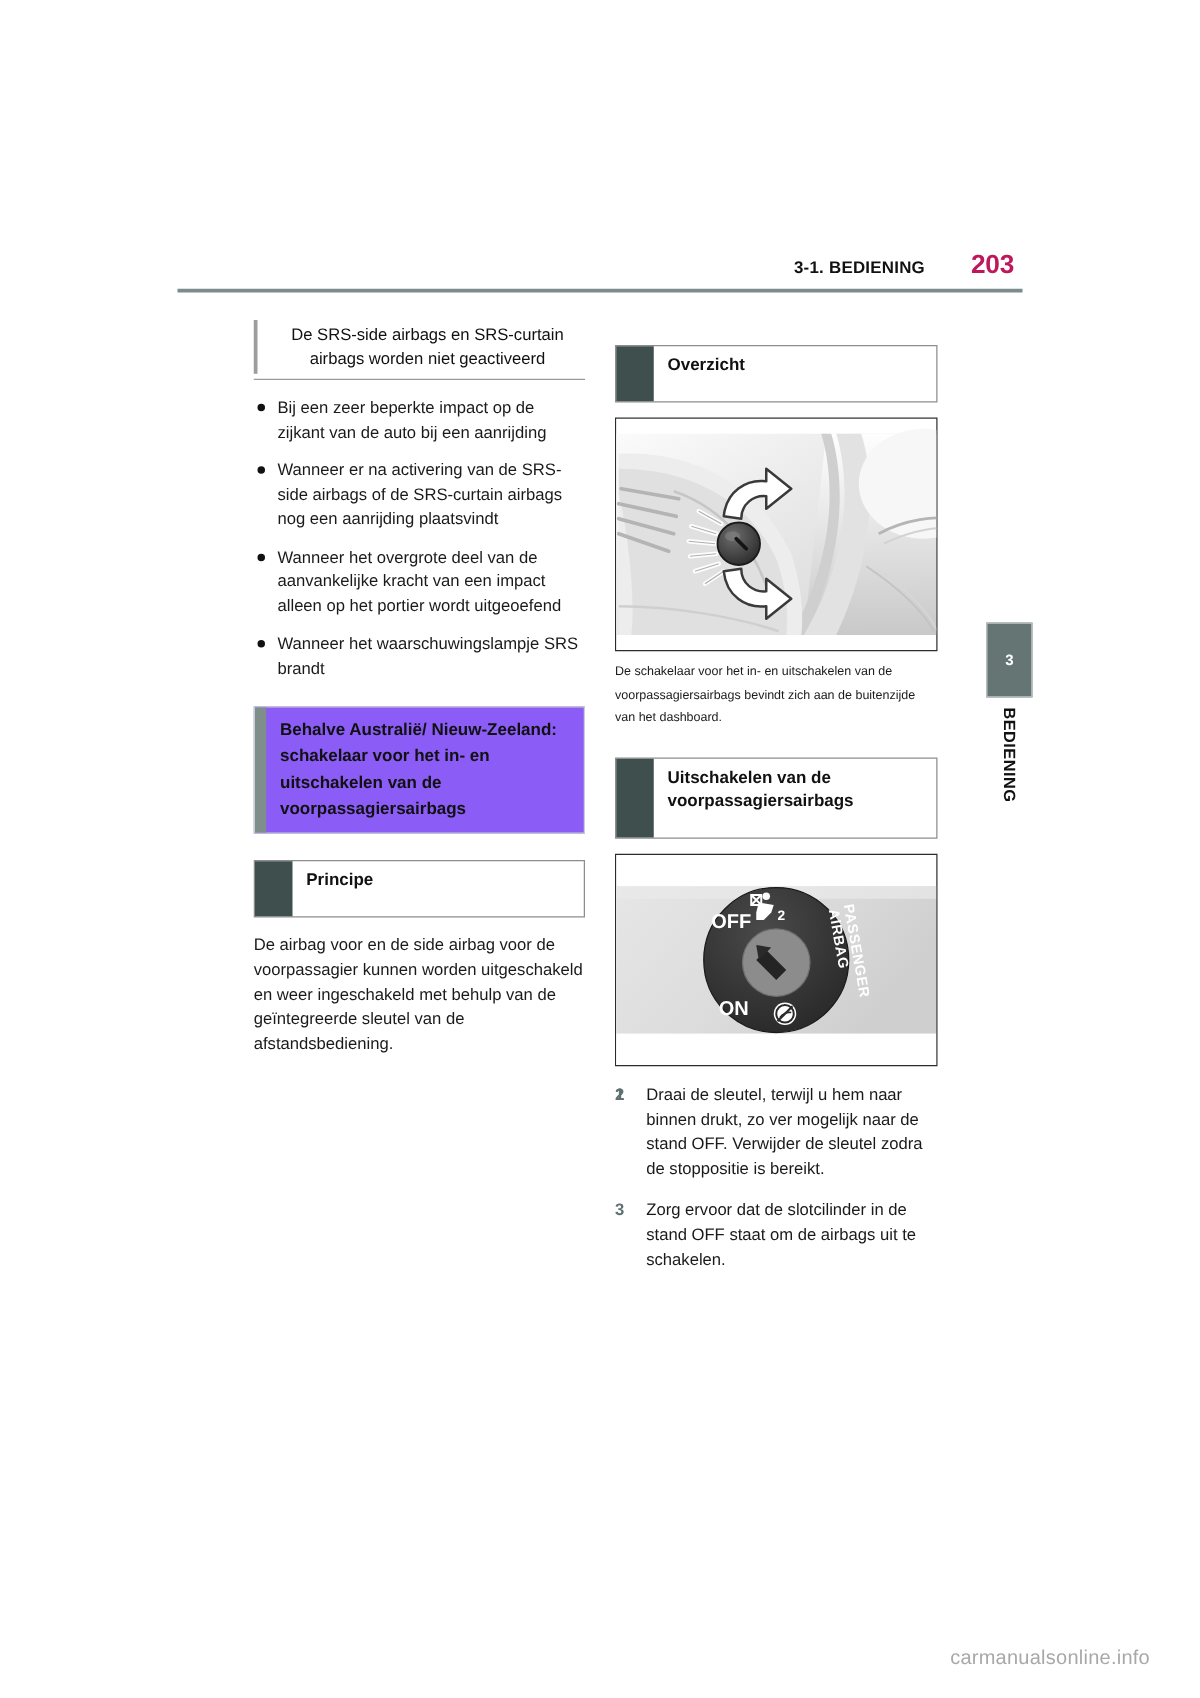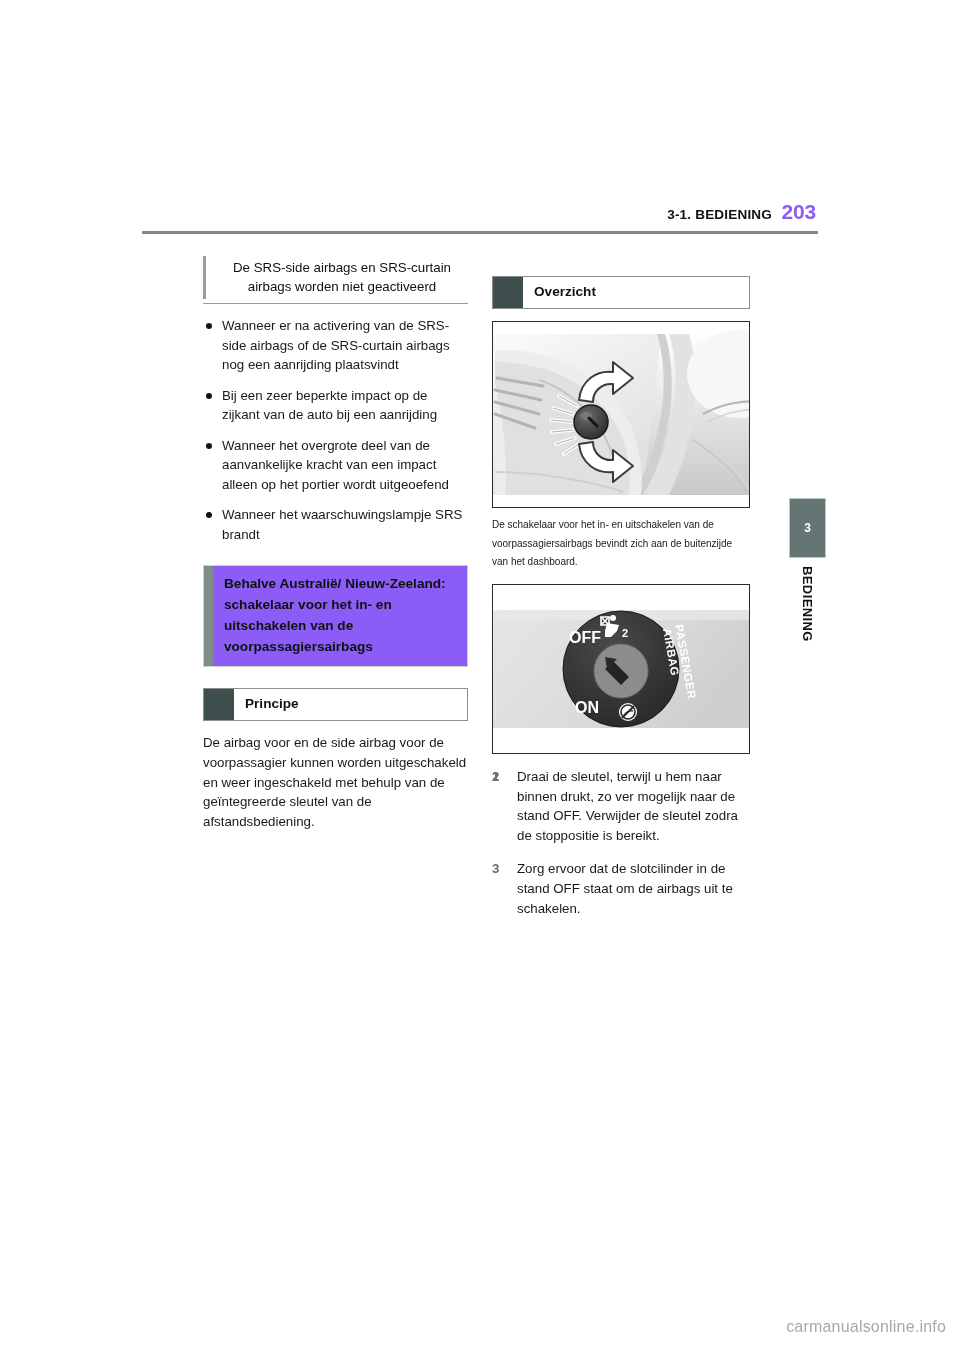--- a/index.html
+++ b/index.html
@@ -11,28 +11,28 @@
     color:#1a1a1a;
     overflow:hidden;
   }
 
   
   #header {
     position:absolute; left:142px; top:200px; width:676px; height:42px;
   }
   #header-inner {
     display:flex; align-items:baseline; justify-content:flex-end;
-    gap:0; padding-right:2px; height:26px;
+    gap:32px; padding-right:2px; height:26px;
   }
   #chapter-label {
     font-size:13.5px; font-weight:bold; letter-spacing:.2px; color:#111;
   }
   #page-number {
-    font-size:21px; font-weight:bold; color:#8b5cf6; letter-spacing:-.2px;
-    min-width:44px; text-align:right;
+    font-size:21px; font-weight:bold; color:#be185d; letter-spacing:-.2px;
+    min-width:44px; text-align:center;
   }
   #header-rule {
     position:absolute; left:0; bottom:8px; width:676px; height:3px;
     background:#7c8c8c;
   }
 
   
   #col-left  { position:absolute; left:203px; top:255px; width:265px; }
   #col-right { position:absolute; left:492px; top:255px; width:258px; }
 
@@ -70,21 +70,21 @@
   }
   .gray-heading::before {
     content:""; position:absolute; left:0; top:0; bottom:0; width:9px;
     background:#7f8d8b;
   }
 
   
   .sec-heading {
     margin-top:21px; border:1px solid #8d8d8d; background:#fff;
     position:relative; min-height:26px;
-    padding:5px 8px 7px 41px;
+    padding:5px 8px 20px 41px;
     font-size:13.6px; font-weight:bold; line-height:19px; color:#111;
   }
   .sec-heading::before {
     content:""; position:absolute; left:0; top:0; bottom:0; width:30px;
     background:#3f4f4e;
   }
 
   p.body { margin:12px 0 0 0; font-size:13.3px; line-height:19.8px; }
   p.caption { margin:8px 0 0 0; font-size:10px; line-height:18.6px; }
 
@@ -115,42 +115,42 @@
     display:flex; align-items:flex-start; justify-content:center;
   }
   #edge-label span {
     writing-mode:vertical-rl; text-orientation:mixed;
     font-size:13px; font-weight:bold; letter-spacing:.4px; color:#111;
   }
 
   
   #footer {
     position:absolute; left:0; top:1318px; width:960px;
-    text-align:right; padding-right:14px;
+    text-align:right; padding-right:40px;
     font-size:16px; color:#a8a8a8; letter-spacing:.2px;
   }
 </style>
 </head>
 <body>
 
 <div id="header">
   <div id="header-inner">
     <div id="chapter-label">3-1. BEDIENING</div>
     <div id="page-number">203</div>
   </div>
   <div id="header-rule"></div>
 </div>
 
 <div id="col-left">
 
   <div class="title-box">De SRS-side airbags en SRS-curtain airbags worden niet geactiveerd</div>
 
   <ul class="bullets">
+    <li>Bij een zeer beperkte impact op de zijkant van de auto bij een aanrijding</li>
     <li>Wanneer er na activering van de SRS-side airbags of de SRS-curtain airbags nog een aanrijding plaatsvindt</li>
-    <li>Bij een zeer beperkte impact op de zijkant van de auto bij een aanrijding</li>
     <li>Wanneer het overgrote deel van de aanvankelijke kracht van een impact alleen op het portier wordt uitgeoefend</li>
     <li>Wanneer het waarschuwingslampje SRS brandt</li>
   </ul>
 
   <div class="gray-heading">Behalve Australië/ Nieuw-Zeeland: schakelaar voor het in- en uitschakelen van de voorpassagiersairbags</div>
 
   <div class="sec-heading">Principe</div>
 
   <p class="body">De airbag voor en de side airbag voor de voorpassagier kunnen worden uitgeschakeld en weer ingeschakeld met behulp van de geïntegreerde sleutel van de afstandsbediening.</p>
 </div>
@@ -232,20 +232,21 @@
 
       <path d="M86 122 C88 142 104 152 120 150 L120 160 L140 144 L120 128 L120 138
                C110 139 100 132 100 120 Z" fill="#ffffff" stroke="#3a3a3a" stroke-width="2" stroke-linejoin="round"></path>
 
       <rect x="0" y="0" width="256" height="185" fill="none"></rect>
     </svg>
   </div>
 
   <p class="caption">De schakelaar voor het in- en uitschakelen van de voorpassagiersairbags bevindt zich aan de buitenzijde van het dashboard.</p>
 
+  <div class="sec-heading">Uitschakelen van de voorpassagiersairbags</div>
 
   <div class="figure">
     <svg viewBox="0 0 256 168" xmlns="http://www.w3.org/2000/svg" aria-hidden="true">
       <defs>
         <linearGradient id="bg2" x1="0" y1="0" x2="1" y2="0.4">
           <stop offset="0" stop-color="#e6e6e6"></stop>
             <stop offset=".55" stop-color="#dcdcdc"></stop>
           <stop offset="1" stop-color="#cfcfcf"></stop>
         </linearGradient>
         <radialGradient id="dial" cx=".42" cy=".3" r=".85">

